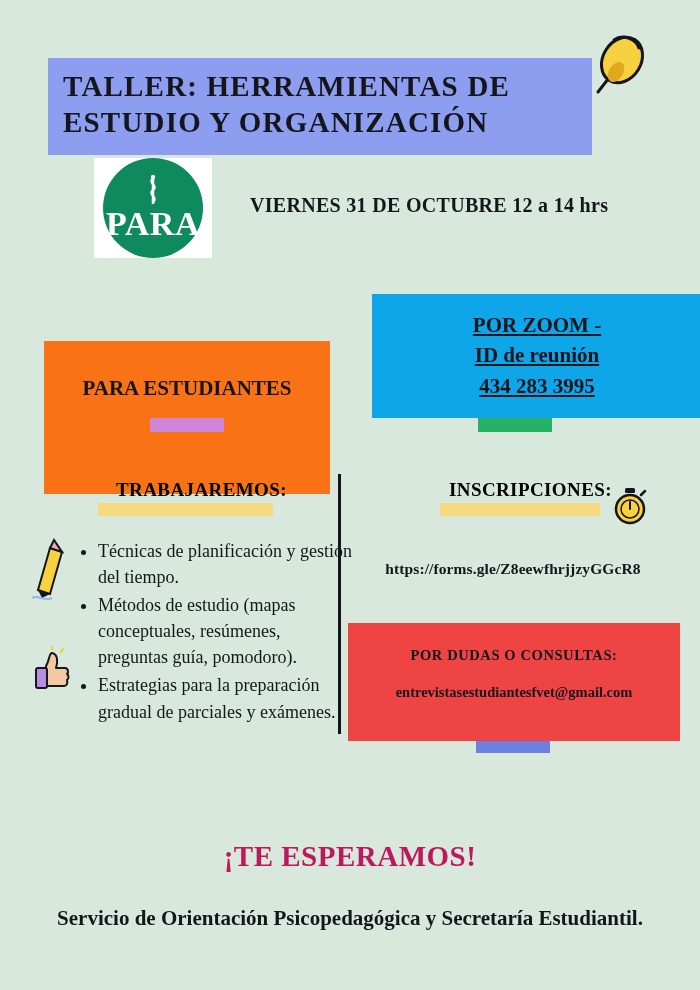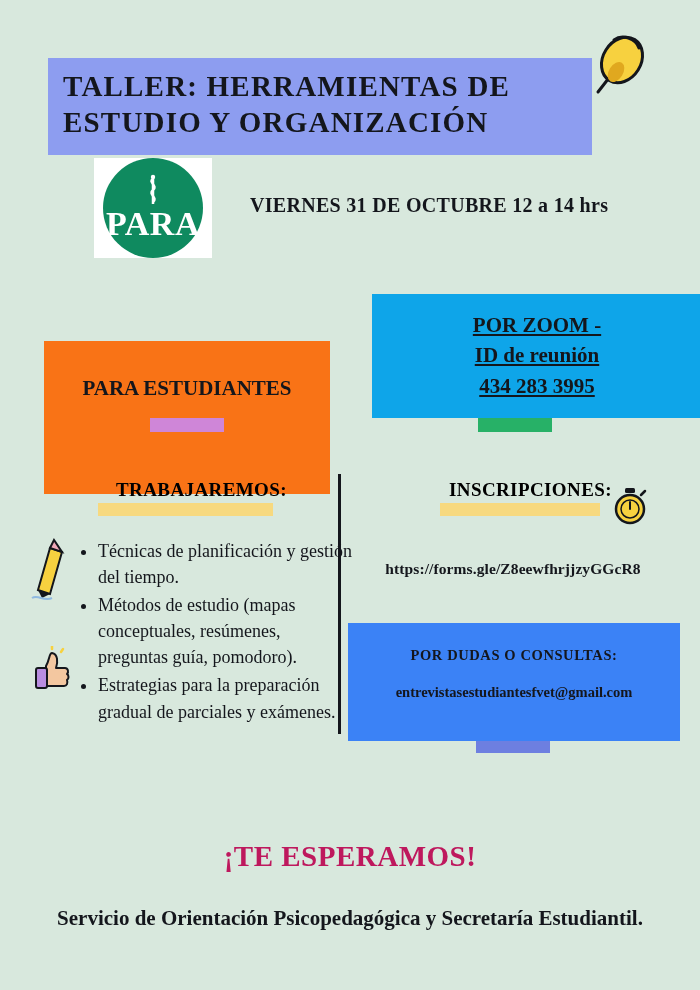--- a/index.html
+++ b/index.html
@@ -228,21 +228,21 @@
     letter-spacing: 0.1px;
   }
 
   
   .contact-box {
     position: absolute;
     left: 348px;
     top: 623px;
     width: 332px;
     height: 118px;
-    background: #3b82f6;
+    background: #ef4444;
     box-sizing: border-box;
     text-align: center;
     padding-top: 24px;
   }
   .contact-title {
     font-family: "Liberation Serif", serif;
     font-weight: bold;
     font-size: 14.5px;
     letter-spacing: 0.6px;
     color: #14161c;

